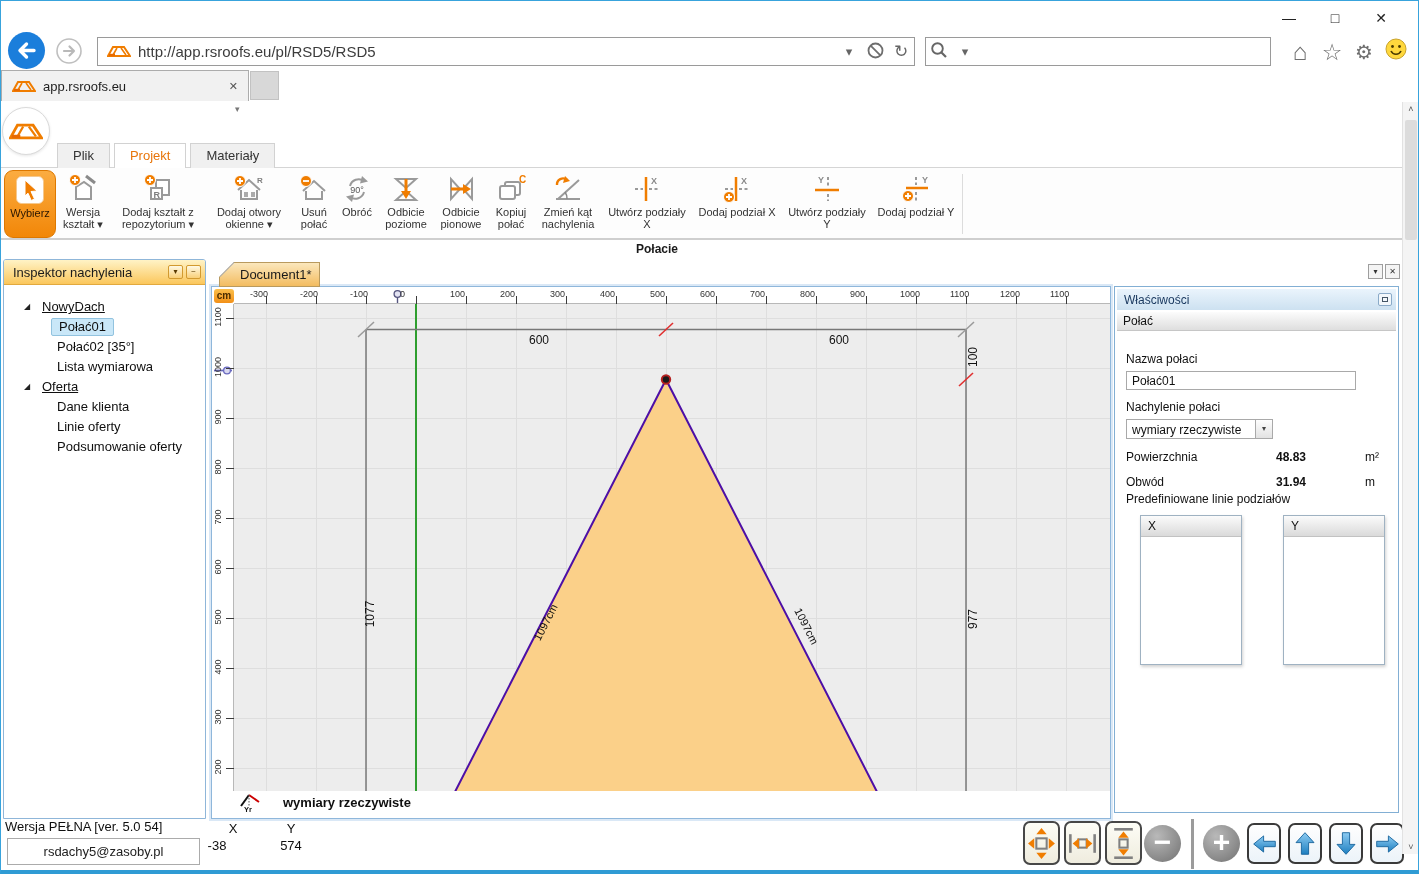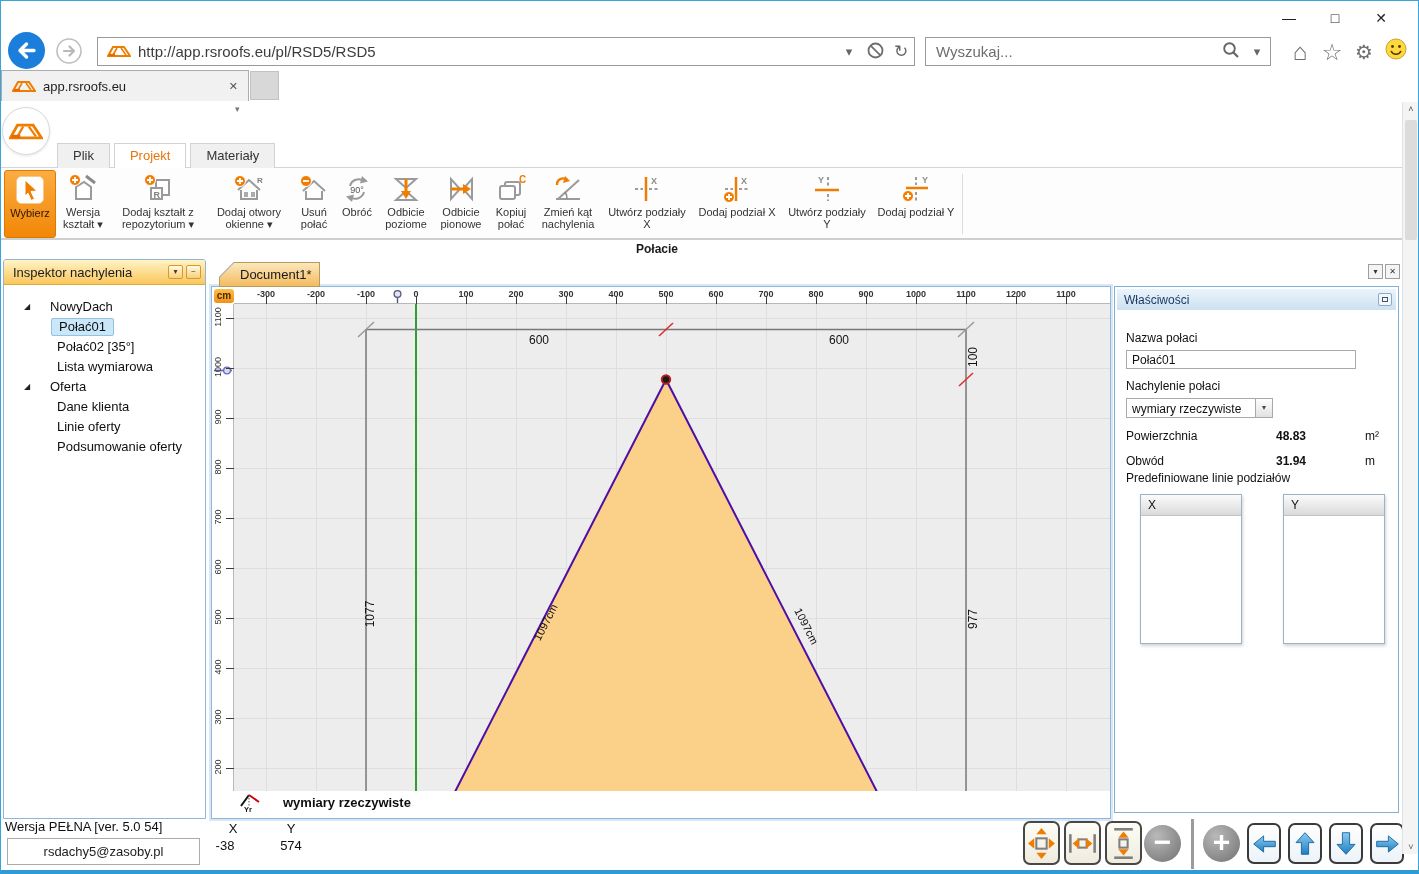--- a/index.html
+++ b/index.html
@@ -36,60 +36,60 @@
   .qa-caret { position:absolute; left:234px; top:103px; font-size:9px; color:#777; }
   .rtabs { position:absolute; left:56px; top:142px; display:flex; gap:4px; z-index:2; }
   .rtab { height:25px; padding:0 15px; line-height:24px; font-size:13px; background:#F0F0F0;
           border:1px solid #D2D2D2; border-bottom:none; color:#333; }
   .rtab.active { background:#fff; color:#E8750A; }
   .ribbon { position:absolute; left:0; top:166px; width:1417px; height:73px; background:#FDFDFD;
             border-top:1px solid #D5D5D5; border-bottom:2px solid #CFCFCF; display:flex; padding:2px 2px 0 3px; }
   .rbtn { display:flex; flex-direction:column; align-items:center; padding:3px 2px 0; }
   .rbtn svg { flex:0 0 32px; }
   .rlabel { font-size:11px; line-height:12px; text-align:center; color:#333; margin-top:1px; }
-  .rbtn.primary { background:linear-gradient(#FBAC41,#F28708); border:1px solid #DD7800; border-radius:3px; }
+  .rbtn.primary { background:linear-gradient(#FBAC41,#F28708); border:1px solid #DD7800; border-radius:9px; }
   .rbtn.primary .rlabel { color:#2A1600; }
   .rib-div { width:1px; background:#DCDCDC; margin:4px 2px; }
   .group-label { position:absolute; left:596px; top:241px; width:120px; text-align:center;
                  font-size:12px; font-weight:bold; color:#1A1A1A; }
 
   
   .inspector { position:absolute; left:2px; top:258px; width:203px; height:560px; background:#fff;
                border:1px solid #8FB6D9; border-radius:3px 3px 0 0; }
   .insp-header { height:25px; background:linear-gradient(#FFF3C6,#FBC75C); border-bottom:1px solid #E2A93E;
                  border-radius:2px 2px 0 0; display:flex; align-items:center; padding:0 4px 0 9px;
                  font-size:13px; color:#1A1A1A; }
   .insp-title { flex:1; }
   .phbtn { width:15px; height:14px; margin-left:3px; background:linear-gradient(#FFF9E4,#F9CF78);
            border:1px solid #D29A30; border-radius:2px; font-size:8px; line-height:12px; text-align:center; color:#5A3A00; }
   .tree { padding-top:12px; font-size:13px; color:#0F0F0F; }
   .trow { display:flex; align-items:center; height:19px; margin-bottom:1px; }
   .texp { width:14px; margin-left:20px; font-size:8px; color:#222; }
-  .trow.root .tlabel { margin-left:12px; }
+  .trow.root .tlabel { margin-left:4px;text-decoration:underline; }
   .trow.child .tlabel { margin-left:53px; }
   .tlabel.sel { background:#C9E7F8; border:1px solid #92C3DF; border-radius:2px; padding:0 7px 1px;
                 margin-left:47px !important; }
 
   
   .canvas { position:absolute; left:210px; top:258px; width:900px; height:560px; }
   .doc-tab { position:absolute; left:8px; top:3px; width:101px; height:25px;
              background:linear-gradient(#FBE7BC,#F3BC60); border:1px solid #B99A5E;
              font-size:13px; color:#1A1A1A; line-height:23px; padding-left:20px; z-index:3; }
   .doc-tab::before { content:""; position:absolute; left:-1px; top:-1px; width:0; height:0;
                      border-top:15px solid #fff; border-right:15px solid transparent; }
   .doc-tab::after { content:""; position:absolute; left:-3px; top:6px; width:20px; height:1px;
                     background:#A9A9A9; transform:rotate(-45deg); }
   .frame { position:absolute; left:0; top:27px; width:900px; height:533px; background:#fff;
            border:1px solid #8FB7DB; box-shadow:0 0 0 2px #DAE8F6; }
   .cm-badge { position:absolute; left:2px; top:2px; width:20px; height:14px;
               background:linear-gradient(#FBBF4B,#F29018); color:#4A2D00; font-weight:bold; font-size:10px;
               border-radius:3px; text-align:center; line-height:14px; }
   .hruler { position:absolute; left:22px; top:0; width:876px; height:17px; background:#fff; border-bottom:1px solid #B8B8B8; }
   .vruler { position:absolute; left:0; top:17px; width:22px; height:487px; background:#fff; border-right:1px solid #B8B8B8; }
-  .htick-label { position:absolute; top:2px; width:32px; text-align:center; font-size:9px; color:#333;font-weight:bold; }
+  .htick-label { position:absolute; top:2px; width:32px; font-size:9px; color:#333; }
   .htick-mark { position:absolute; top:9px; width:1px; height:8px; background:#3A3A3A; }
   .vtick-label { position:absolute; left:-9px; width:30px; text-align:center; font-size:9px; color:#333; transform:rotate(-90deg); }
   .vtick-mark { position:absolute; left:14px; width:8px; height:1px; background:#3A3A3A; }
   #hmarker { position:absolute; top:0; }
   #vmarker { position:absolute; left:0; }
   .drawing { position:absolute; left:22px; top:17px; width:876px; height:487px; background:#EDEDED;
              background-image:linear-gradient(to right,#DEDEDE 1px,transparent 1px),
                               linear-gradient(to bottom,#DEDEDE 1px,transparent 1px);
              background-size:50px 50px; background-position:32px 14px; overflow:hidden; }
   .legend { position:absolute; left:0; top:504px; width:898px; height:22px; background:#fff;
@@ -207,21 +207,20 @@
     <span class="url-ctl">▾</span>
     <span class="url-ctl">
       <svg width="17" height="17" viewBox="0 0 17 17">
           <circle cx="8.5" cy="8.5" r="7" fill="none" stroke="#6E6E6E" stroke-width="1.8"></circle>
           <path d="M3.6 3.6 L13.4 13.4" stroke="#6E6E6E" stroke-width="1.8"></path>
         </svg>
     </span>
     <span class="url-ctl" style="font-size:17px">↻</span>
   </div>
   <div class="searchbox">
-    <span class="search-ph">Wyszukaj...</span>
     <span class="url-ctl">
       <svg width="18" height="18" viewBox="0 0 18 18">
           <circle cx="7.5" cy="7.5" r="5.3" fill="none" stroke="#666" stroke-width="1.9"></circle>
           <path d="M11.5 11.5 L16 16" stroke="#666" stroke-width="2.2"></path>
         </svg>
     </span>
     <span class="url-ctl">▾</span>
   </div>
   <div class="chrome-icons">
     <span class="ci" style="font-size:24px">⌂</span>
@@ -535,20 +534,21 @@
     <div class="dcbtn">✕</div>
   </div>
 
   <div class="props">
     <div class="props-header">
       <span class="t">Właściwości</span>
       <span class="minbox">
           <i></i>
         </span>
     </div>
+    <div class="props-section">Połać</div>
     <div class="props-body">
       <div class="pb-label">Nazwa połaci</div>
       <input class="name-input" value="Połać01" style="">
       <div class="pb-label" style="margin-top:10px">Nachylenie połaci</div>
       <div class="combo">
         <span class="combo-text">wymiary rzeczywiste</span>
         <span class="combo-btn">▾</span>
       </div>
       <div class="prow">
         <span class="plabel">Powierzchnia</span>
@@ -569,21 +569,21 @@
           <div class="list-head">Y</div>
         </div>
       </div>
     </div>
   </div>
 
   <div class="version">Wersja PEŁNA [ver. 5.0 54]</div>
   <div class="email">rsdachy5@zasoby.pl</div>
   <div class="coord" style="left:212px;top:820px">X</div>
   <div class="coord" style="left:270px;top:820px">Y</div>
-  <div class="coord" style="left:204px;top:837px">-38</div>
+  <div class="coord" style="left:196px;top:837px">-38</div>
   <div class="coord" style="left:270px;top:837px">574</div>
 
   <div class="fitbtns">
     <div class="fitbtn">
       <svg width="27" height="31" viewBox="0 0 26 30">
         <rect x="8" y="10" width="10" height="10" fill="none" stroke="#808080" stroke-width="2"></rect>
         <polygon points="13,0 8,6 18,6" fill="#F07D00"></polygon>
           <polygon points="8,24 18,24 13,30" fill="#F07D00"></polygon>
         <polygon points="0,15 6,10 6,20" fill="#F07D00"></polygon>
           <polygon points="26,15 20,10 20,20" fill="#F07D00"></polygon>

